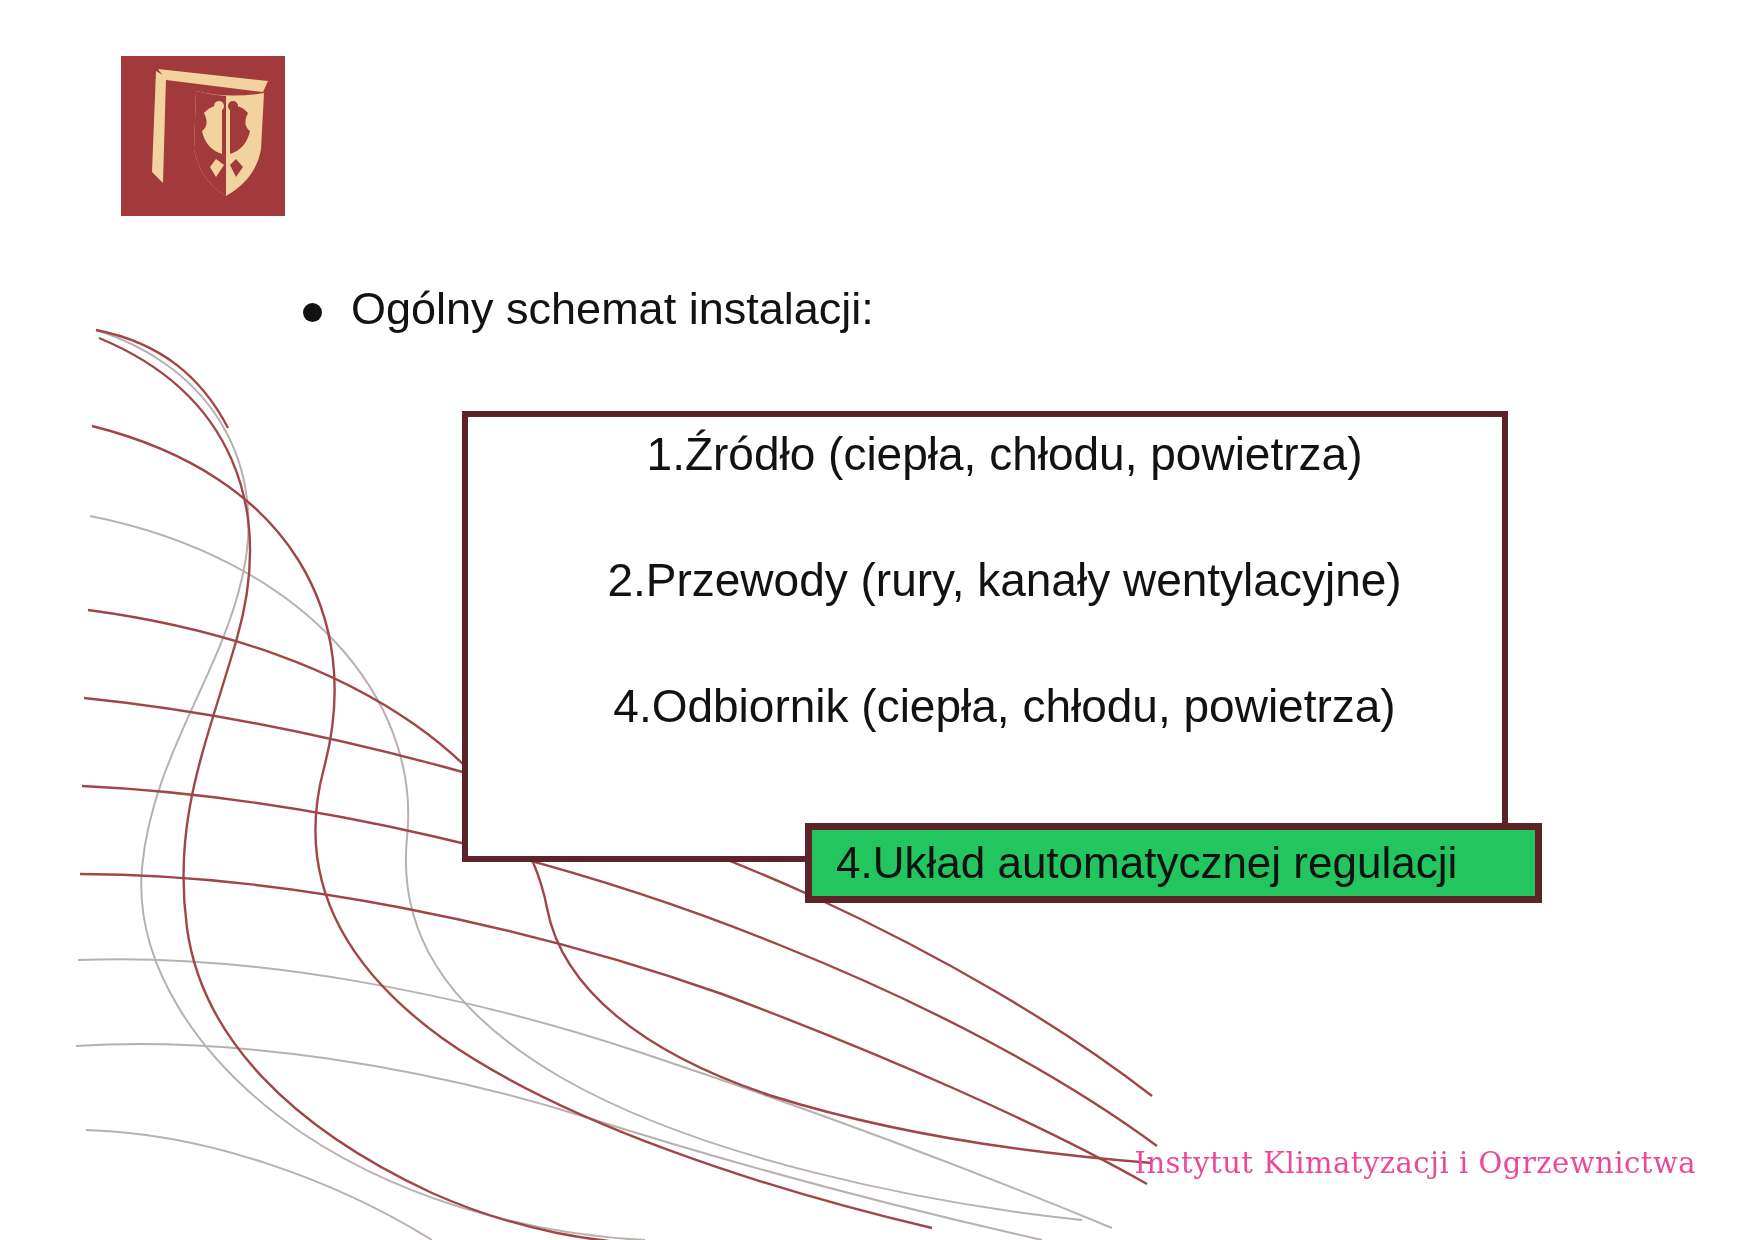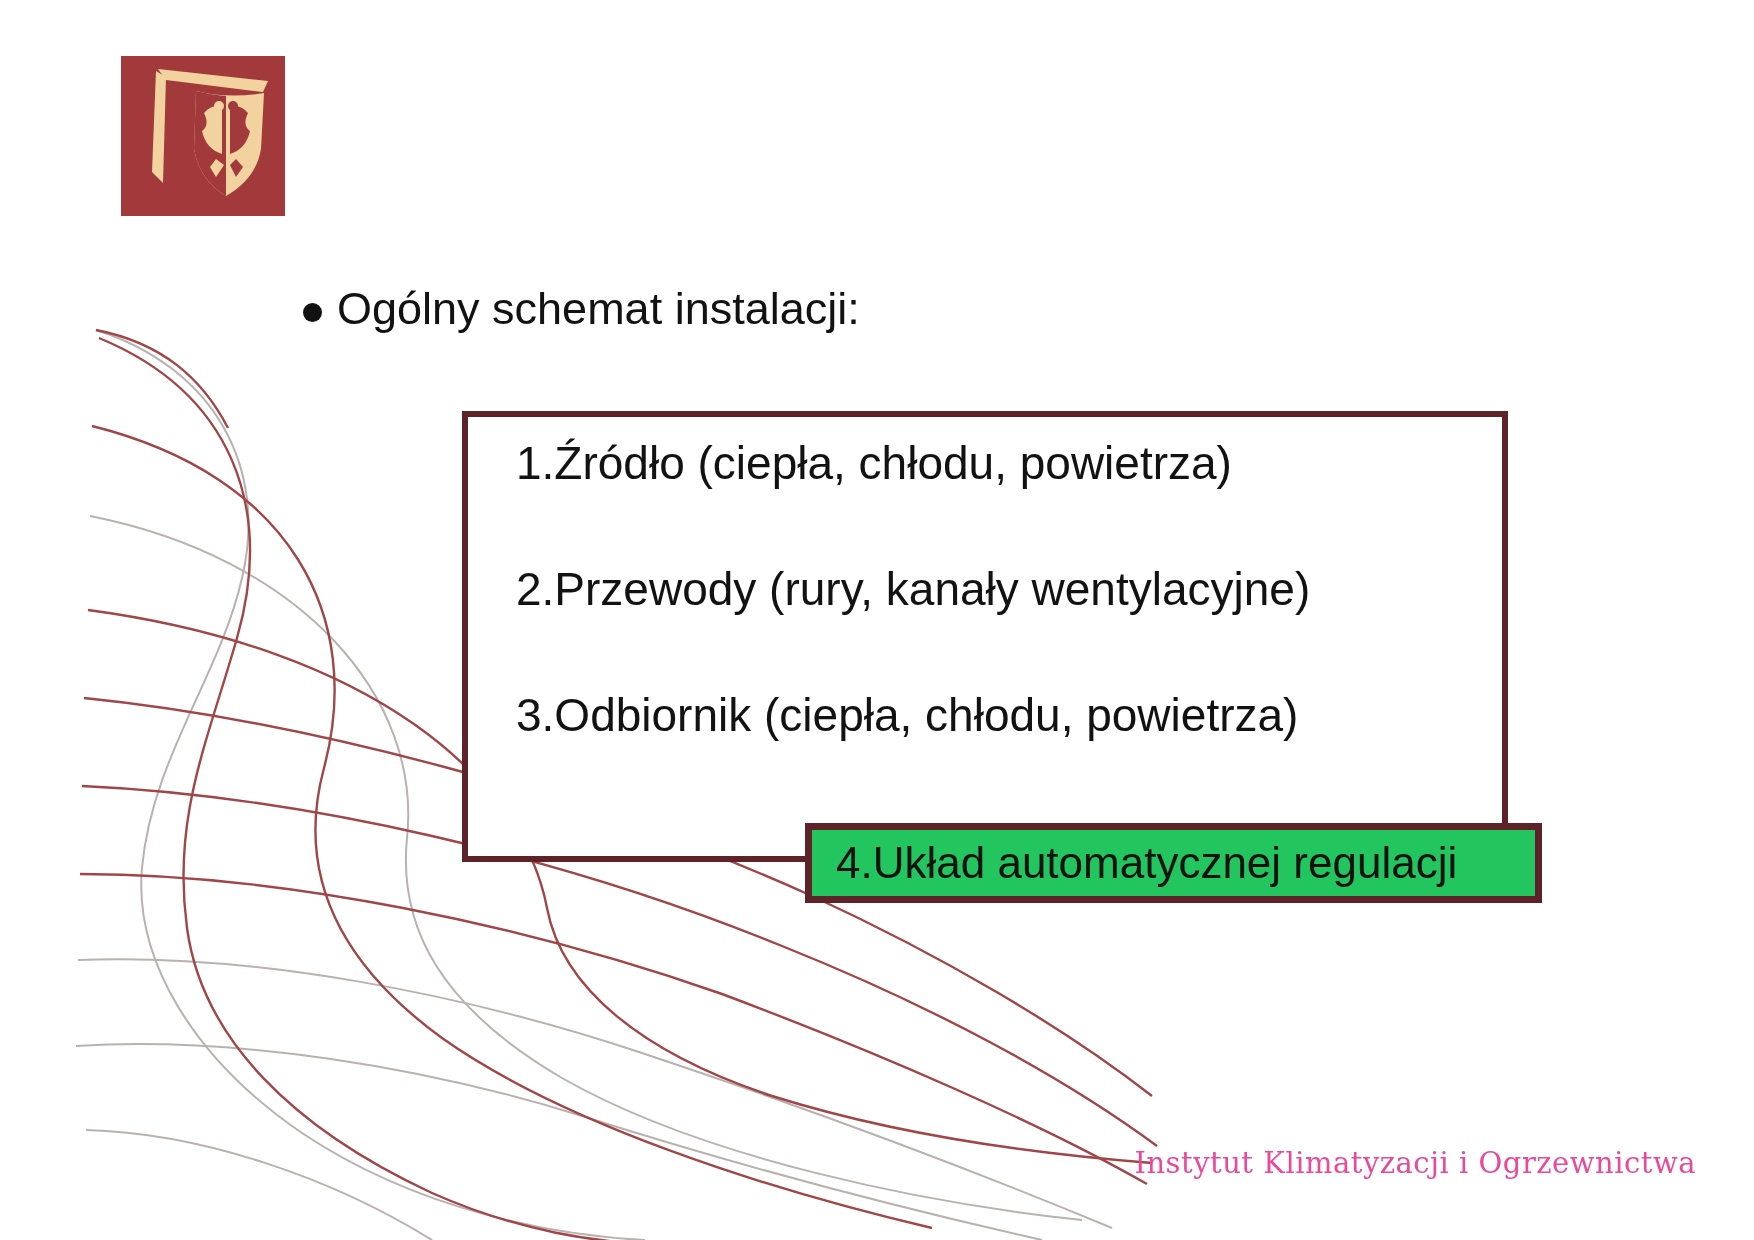--- a/index.html
+++ b/index.html
@@ -21,27 +21,27 @@
     letter-spacing:0.5px;
   }
   
   .title{
     position:absolute;left:470px;top:86px;z-index:2;
     font-size:57px;letter-spacing:0.5px;white-space:nowrap;color:#121212;
   }
   
   .bullet-row{position:absolute;left:303px;top:283px;z-index:2;display:flex;align-items:flex-start;}
   .bullet-dot{width:19px;height:19px;border-radius:50%;background:#121212;margin-top:20px;flex:0 0 auto;}
-  .bullet-text{margin-left:15px;font-size:45px;white-space:nowrap;color:#121212;}
+  .bullet-text{margin-left:29px;font-size:45px;white-space:nowrap;color:#121212;}
   
   .schema-box{
     position:absolute;left:462px;top:411px;width:1046px;height:451px;
     border:6px solid #5e2328;background:#ffffff;z-index:2;box-sizing:border-box;
   }
-  .schema-list{list-style:none;margin:9px;padding:14px 0 0 39px;}
+  .schema-list{list-style:none;margin:0;padding:14px 0 0 39px;text-align:center;}
   .schema-list li{
     font-size:46px;line-height:46px;white-space:nowrap;color:#121212;
     margin-bottom:80px;
   }
   
   .automation-box{
     position:absolute;left:805px;top:823px;width:737px;height:80px;
     border:7px solid #5e2328;background:#22c55e;z-index:3;box-sizing:border-box;
     display:flex;align-items:center;padding-left:24px;
   }
@@ -94,21 +94,21 @@
 
   <div class="bullet-row">
     <div class="bullet-dot"></div>
     <div class="bullet-text">Ogólny schemat instalacji:</div>
   </div>
 
   <div class="schema-box">
     <ul class="schema-list">
       <li>1.Źródło (ciepła, chłodu, powietrza)</li>
       <li>2.Przewody (rury, kanały wentylacyjne)</li>
-      <li>3.Odbiornik (ciepła, chłodu, powietrza)</li>
+      <li>4.Odbiornik (ciepła, chłodu, powietrza)</li>
     </ul>
   </div>
 
   <div class="automation-box">
     <div class="automation-text">4.Układ automatycznej regulacji</div>
   </div>
 
   <div class="footer">Instytut Klimatyzacji i Ogrzewnictwa</div>
 
 </div>

